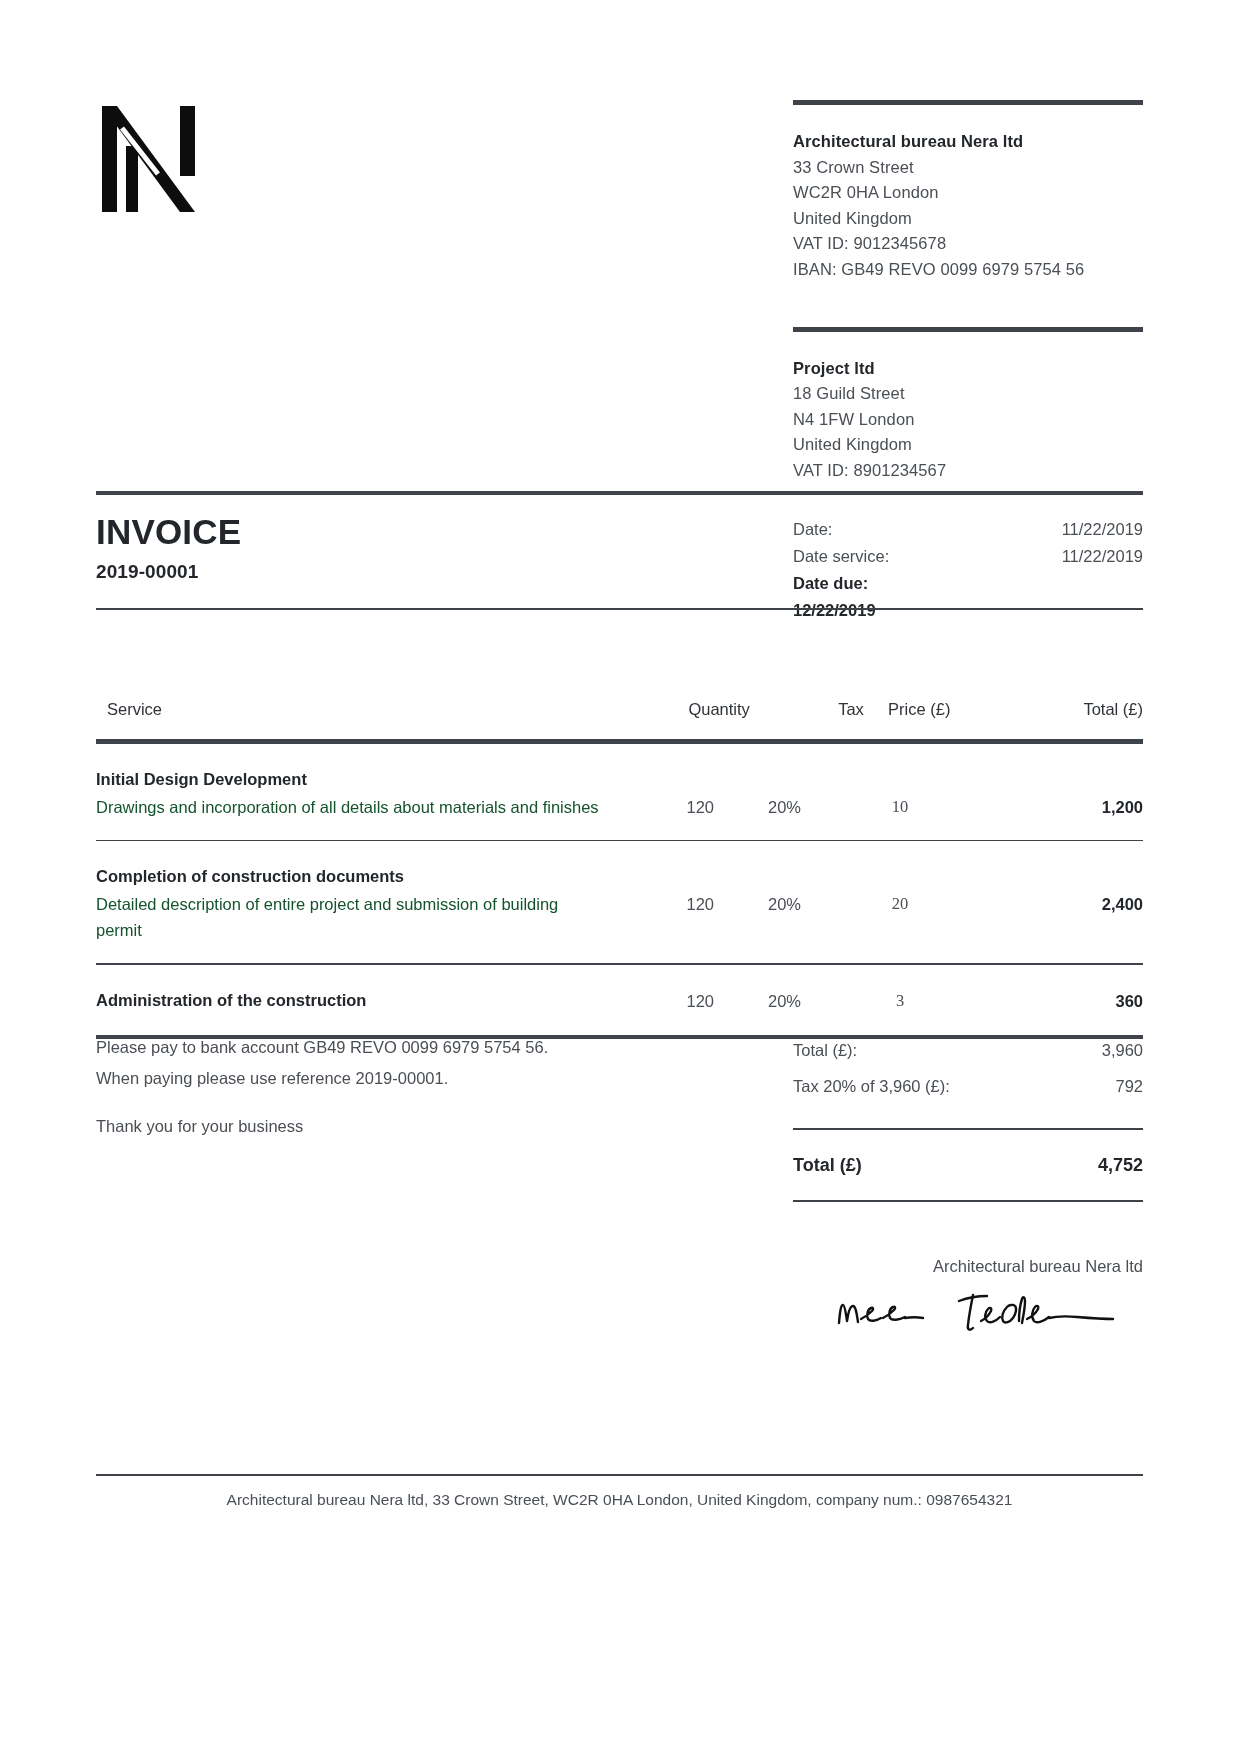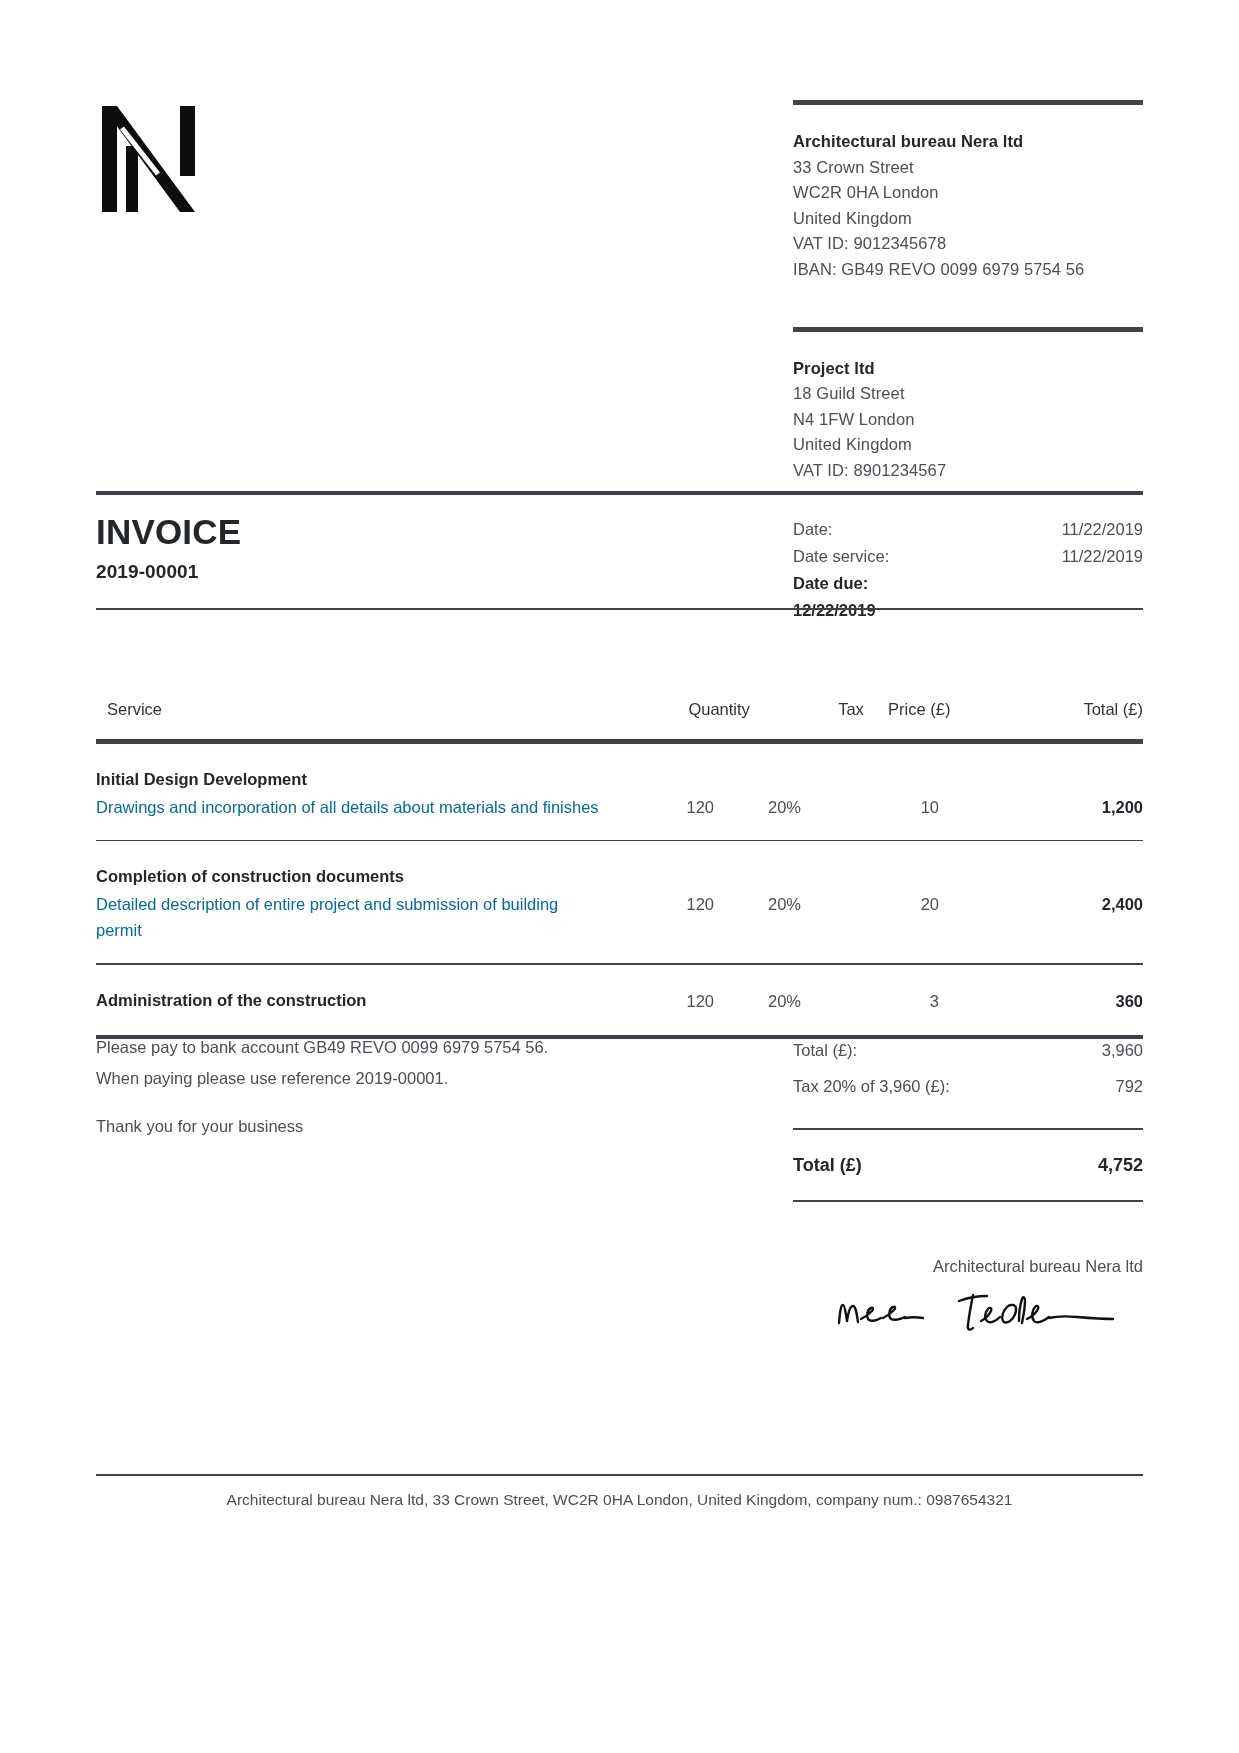--- a/index.html
+++ b/index.html
@@ -158,34 +158,34 @@
     font-size: 16.5px;
   }
   .svc-title {
     font-weight: bold;
     color: #23272b;
     font-size: 16.5px;
     line-height: 26px;
     margin-bottom: 2px;
   }
   .svc-desc {
-    color: #0369a1;
+    color: #14532d;
     font-size: 16.5px;
     line-height: 26px;
     max-width: 510px;
   }
   .num {
     color: #4a4f55;
     line-height: 26px;
     padding-top: 28px;
   }
   .num.single { padding-top: 1px; }
   .trow .c-qty { text-align: right; padding-right: 42px; }
   .trow .c-tax { padding-left: 12px; }
-  .trow .c-price { text-align: right; padding-right: 62px; }
+  .trow .c-price { text-align: center; padding-right: 62px; font-family: Liberation Serif, serif; }
   .tot-val {
     text-align: right;
     font-weight: bold;
     color: #23272b;
     line-height: 26px;
     padding-top: 28px;
   }
   .tot-val.single { padding-top: 1px; }
 
   

